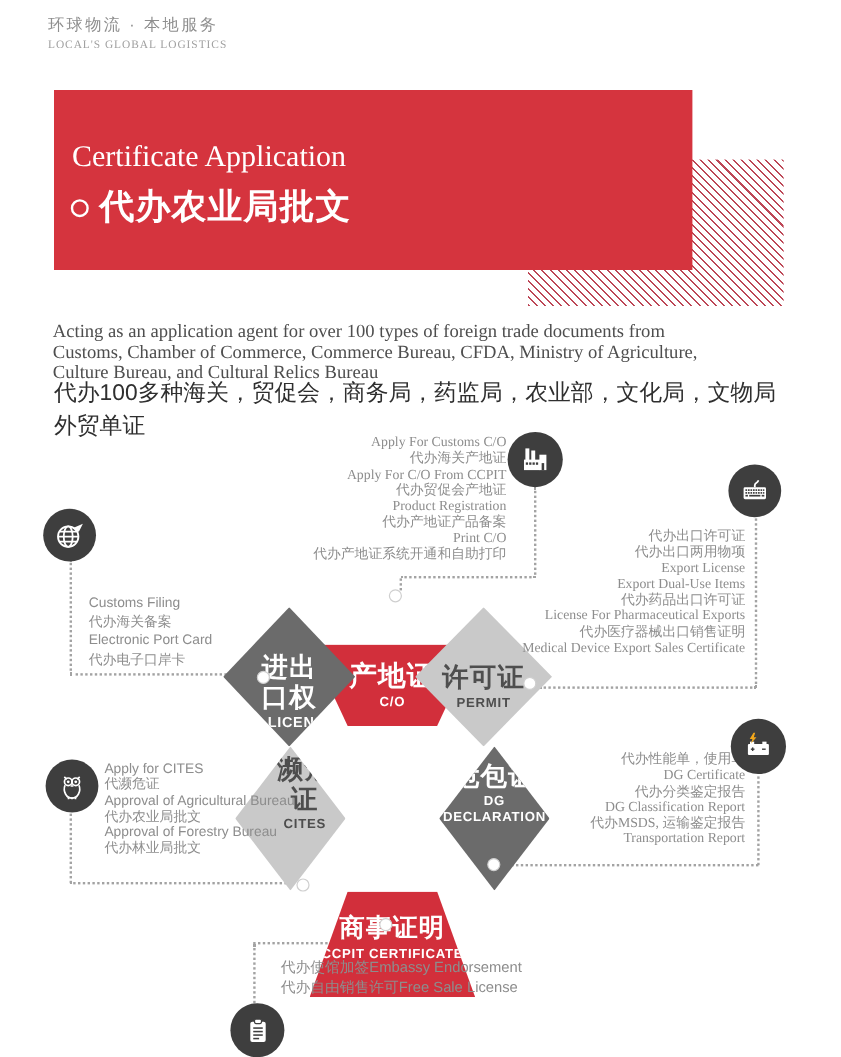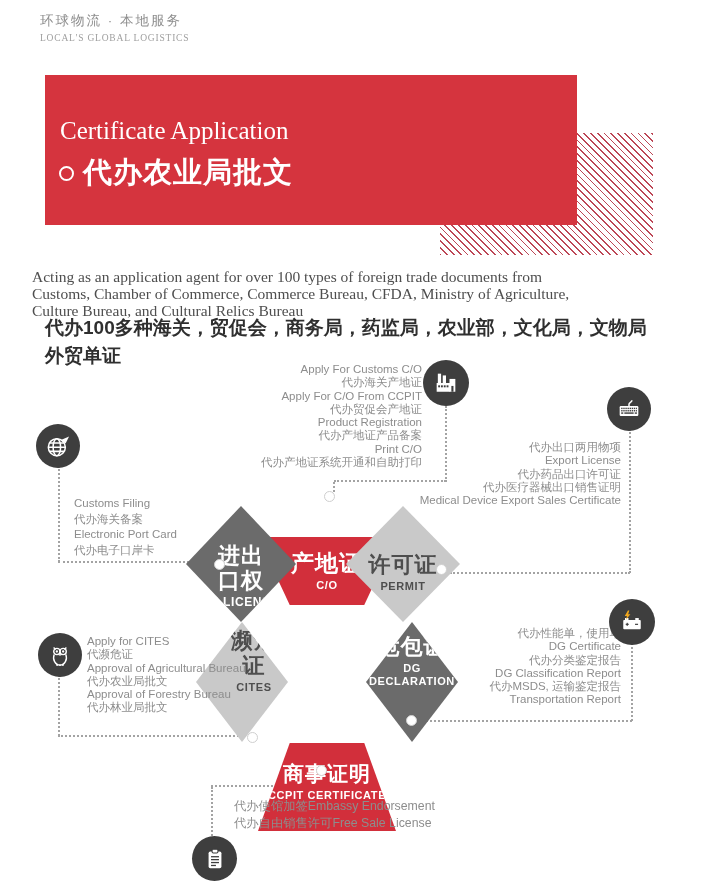--- a/index.html
+++ b/index.html
@@ -17,29 +17,29 @@
            background:repeating-linear-gradient(45deg,rgba(177,38,56,.85) 0 1.2px,transparent 1.2px 4.8px);}
   .banner{position:absolute;left:45px;top:75px;width:532px;height:150px;background:#d5343e;
           color:#fff;padding:0;box-sizing:border-box;z-index:1;}
   .banner-en{font-family:"Liberation Serif","DejaVu Serif",serif;font-size:25px;
              margin:42px 0 0 15px;}
   .banner-zh-row{display:flex;align-items:center;margin:8px 0 0 14px;}
   .ring{width:11px;height:11px;border:2px solid #fff;border-radius:50%;margin-right:9px;flex:0 0 auto;}
   .banner-zh{font-size:29px;font-weight:bold;letter-spacing:1px;}
 
   
-  .intro-en{position:absolute;left:32px;top:268px;width:622px;
+  .intro-en{position:absolute;left:44px;top:268px;width:622px;
             font-family:"Liberation Serif","DejaVu Serif",serif;
             font-size:15.5px;line-height:17px;color:#4e4e4e;white-space:pre-line;}
-  .intro-zh{position:absolute;left:45px;top:314px;width:640px;font-size:19px;font-weight:bold;
+  .intro-zh{position:absolute;left:45px;top:314px;width:640px;font-size:19px;font-weight:normal;
             line-height:27.5px;color:#2f2f2f;white-space:pre-line;}
 
   
   .list{position:absolute;font-size:11.5px;line-height:13.3px;color:#8d8d8d;z-index:3;}
-  .list.right{text-align:right;}
+  .list.right{text-align:right;font-family:Liberation Serif, serif;}
   .list-co{right:279px;top:363px;}
   .list-permit{right:80px;top:441px;}
   .list-ie{left:74px;top:496px;line-height:15.6px;}
   .list-cites{left:87px;top:635px;}
   .list-dg{right:80px;top:627px;}
   .list-ccpit{left:234px;top:798px;font-size:12.3px;line-height:17px;}
 
   
   .dv{position:absolute;width:0;border-left:2px dotted #a3a3a3;z-index:1;}
   .dh{position:absolute;height:0;border-top:2px dotted #a3a3a3;z-index:1;}
@@ -265,23 +265,26 @@
       <div>Apply For Customs C/O</div>
       <div>代办海关产地证</div>
       <div>Apply For C/O From CCPIT</div>
       <div>代办贸促会产地证</div>
       <div>Product Registration</div>
       <div>代办产地证产品备案</div>
       <div>Print C/O</div>
       <div>代办产地证系统开通和自助打印</div>
     </div>
   <div class="list right list-permit">
+      <div>代办出口许可证</div>
       <div>代办出口两用物项</div>
       <div>Export License</div>
+      <div>Export Dual-Use Items</div>
       <div>代办药品出口许可证</div>
+      <div>License For Pharmaceutical Exports</div>
       <div>代办医疗器械出口销售证明</div>
       <div>Medical Device Export Sales Certificate</div>
     </div>
   <div class="list list-cites">
       <div>Apply for CITES</div>
       <div>代濒危证</div>
       <div>Approval of Agricultural Bureau</div>
       <div>代办农业局批文</div>
       <div>Approval of Forestry Bureau</div>
       <div>代办林业局批文</div>

